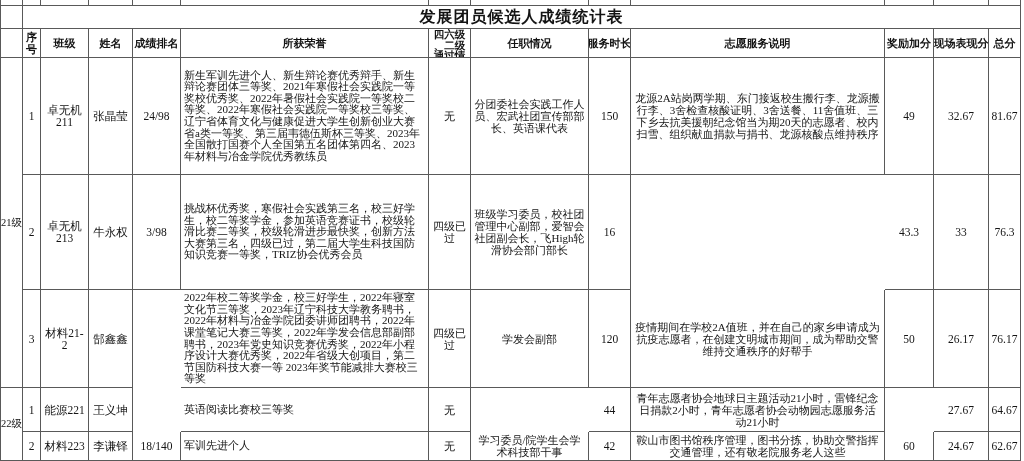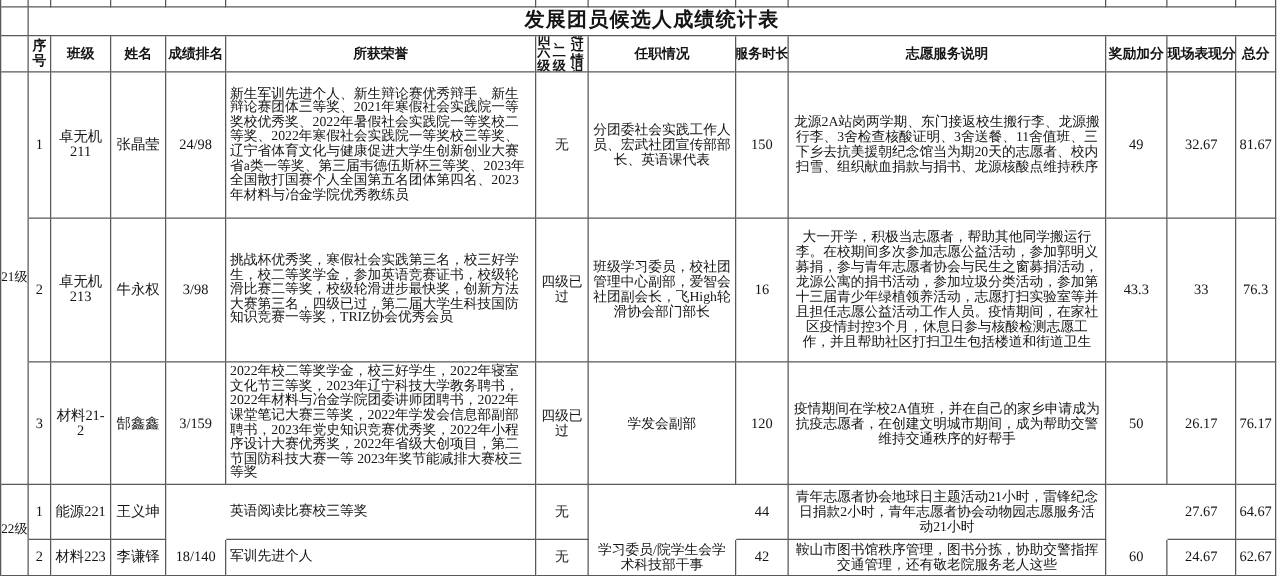--- a/index.html
+++ b/index.html
@@ -17,21 +17,21 @@
     box-sizing:border-box;overflow:hidden;
     display:flex;align-items:center;justify-content:center;
     text-align:center;font-size:11px;line-height:12px;padding:1px 2px;
   }
   .hdr{font-weight:bold;padding:0;}
   .nowrap{white-space:nowrap;text-align:right;}
   .ltxt{justify-content:flex-start;text-align:left;padding:2px 3px;line-height:11.6px;}
   .ctxt{text-align:center;padding:2px 3px;line-height:12px;}
   .num{font-size:11.5px;}
   .title-cell{font-size:16px;font-weight:bold;letter-spacing:1px;line-height:22px;}
-  .cet-hdr{flex-direction:row;justify-content:flex-start;align-items:center;line-height:10.5px;font-size:10.5px;padding-top:1px;}
+  .cet-hdr{flex-direction:column;justify-content:flex-start;align-items:center;line-height:10.5px;font-size:10.5px;padding-top:1px;}
   .cet-hdr span{display:block;}
   .grp{font-size:10.5px;padding:0;}
 </style>
 </head>
 <body>
 
 <div class="sheet">
   <div class="tbl">
 
     <div class="c" style="grid-area:1/1/2/2"></div>
@@ -86,29 +86,27 @@
     <div class="c num" style="grid-area:4/13/5/14">81.67</div>
 
     <div class="c num" style="grid-area:5/2/6/3">2</div>
     <div class="c num" style="grid-area:5/3/6/4">卓无机213</div>
     <div class="c num" style="grid-area:5/4/6/5">牛永权</div>
     <div class="c num" style="grid-area:5/5/6/6">3/98</div>
     <div class="c ltxt" style="grid-area:5/6/6/7">挑战杯优秀奖，寒假社会实践第三名，校三好学生，校二等奖学金，参加英语竞赛证书，校级轮滑比赛二等奖，校级轮滑进步最快奖，创新方法大赛第三名，四级已过，第二届大学生科技国防知识竞赛一等奖，TRIZ协会优秀会员</div>
     <div class="c" style="grid-area:5/7/6/8">四级已过</div>
     <div class="c ctxt" style="grid-area:5/8/6/9">班级学习委员，校社团管理中心副部，爱智会社团副会长，飞High轮滑协会部门部长</div>
     <div class="c num" style="grid-area:5/9/6/10">16</div>
-    <div class="c ctxt" style="grid-area:5/10/6/11">大一开学，积极当志愿者，帮助其他同学搬运行李。在校期间多次参加志愿公益活动，参加郭明义募捐，参与青年志愿者协会与民生之窗募捐活动，龙源公寓的捐书活动，参加垃圾分类活动，参加第十三届青少年绿植领养活动，志愿打扫实验室等并且担任志愿公益活动工作人员。疫情期间，在家社区疫情封控3个月，休息日参与核酸检测志愿工作，并且帮助社区打扫卫生包括楼道和街道卫生</div>
     <div class="c num" style="grid-area:5/11/6/12">43.3</div>
     <div class="c num" style="grid-area:5/12/6/13">33</div>
     <div class="c num" style="grid-area:5/13/6/14">76.3</div>
 
     <div class="c num" style="grid-area:6/2/7/3">3</div>
     <div class="c num" style="grid-area:6/3/7/4">材料21-2</div>
     <div class="c num" style="grid-area:6/4/7/5">郜鑫鑫</div>
-    <div class="c num" style="grid-area:6/5/7/6">3/159</div>
     <div class="c ltxt" style="grid-area:6/6/7/7">2022年校二等奖学金，校三好学生，2022年寝室文化节三等奖，2023年辽宁科技大学教务聘书，2022年材料与冶金学院团委讲师团聘书，2022年课堂笔记大赛三等奖，2022年学发会信息部副部聘书，2023年党史知识竞赛优秀奖，2022年小程序设计大赛优秀奖，2022年省级大创项目，第二节国防科技大赛一等 2023年奖节能减排大赛校三等奖</div>
     <div class="c" style="grid-area:6/7/7/8">四级已过</div>
     <div class="c ctxt" style="grid-area:6/8/7/9">学发会副部</div>
     <div class="c num" style="grid-area:6/9/7/10">120</div>
     <div class="c ctxt" style="grid-area:6/10/7/11">疫情期间在学校2A值班，并在自己的家乡申请成为抗疫志愿者，在创建文明城市期间，成为帮助交警维持交通秩序的好帮手</div>
     <div class="c num" style="grid-area:6/11/7/12">50</div>
     <div class="c num" style="grid-area:6/12/7/13">26.17</div>
     <div class="c num" style="grid-area:6/13/7/14">76.17</div>
 
     <div class="c num" style="grid-area:7/2/8/3">1</div>

